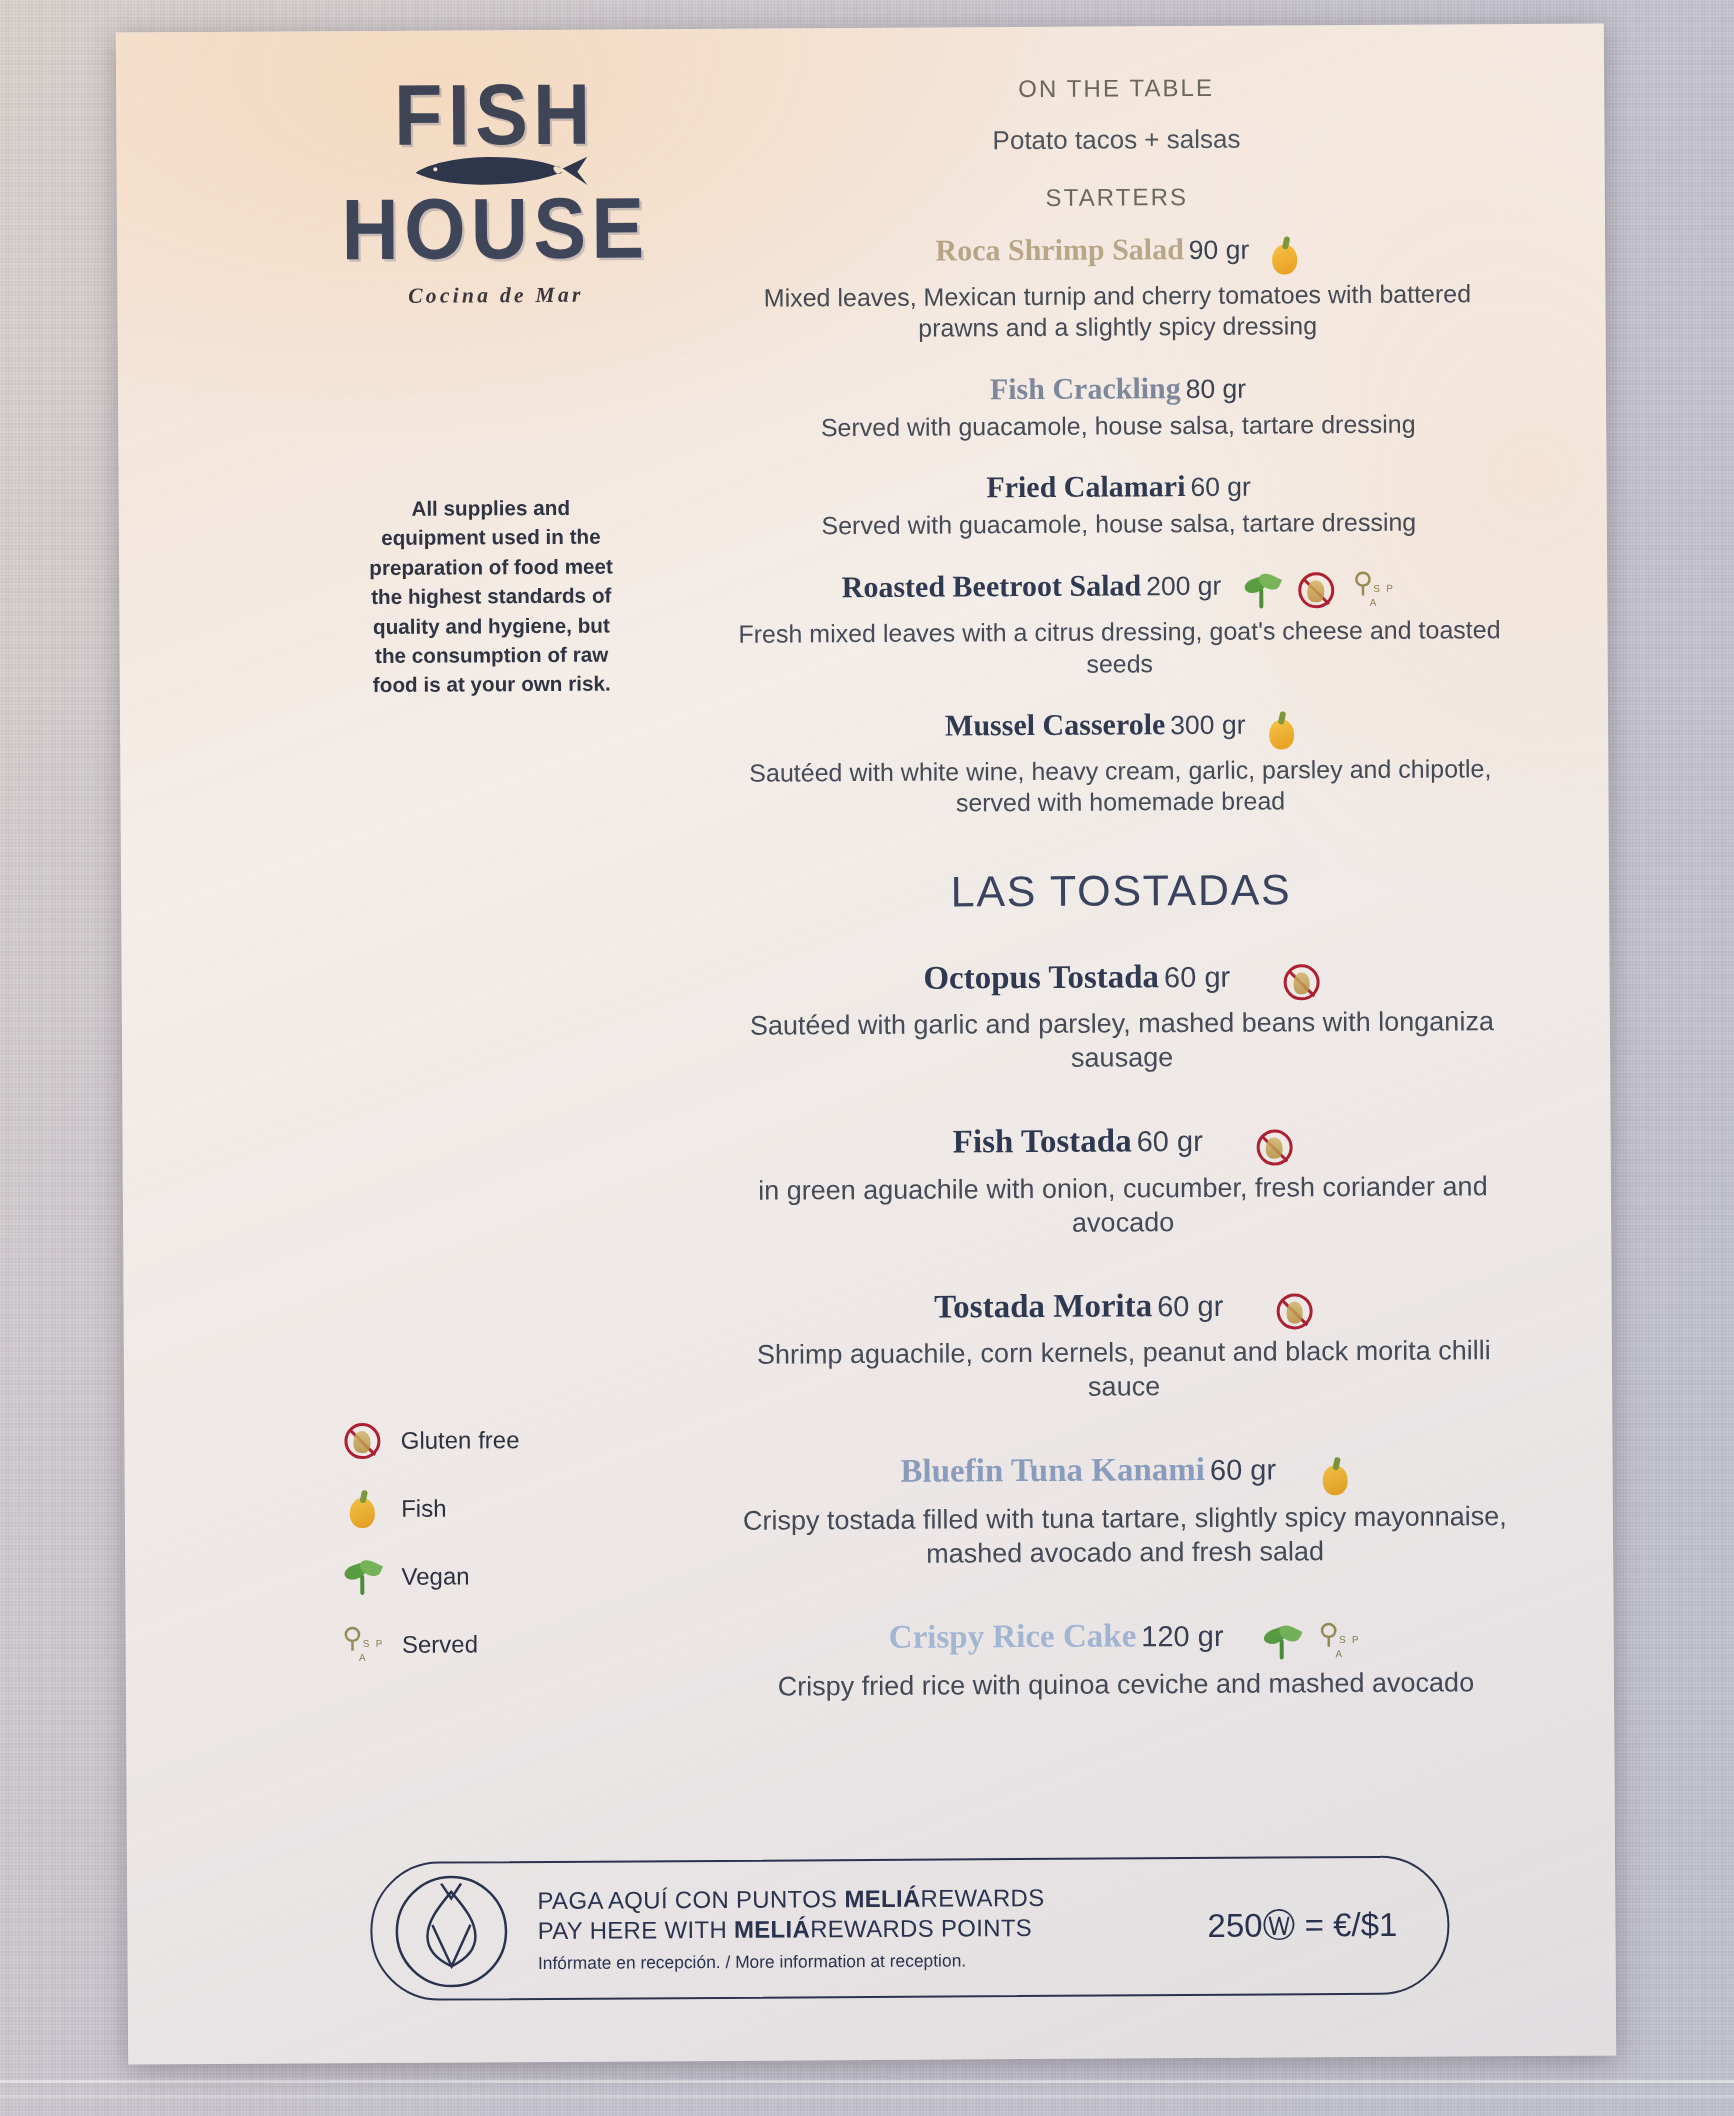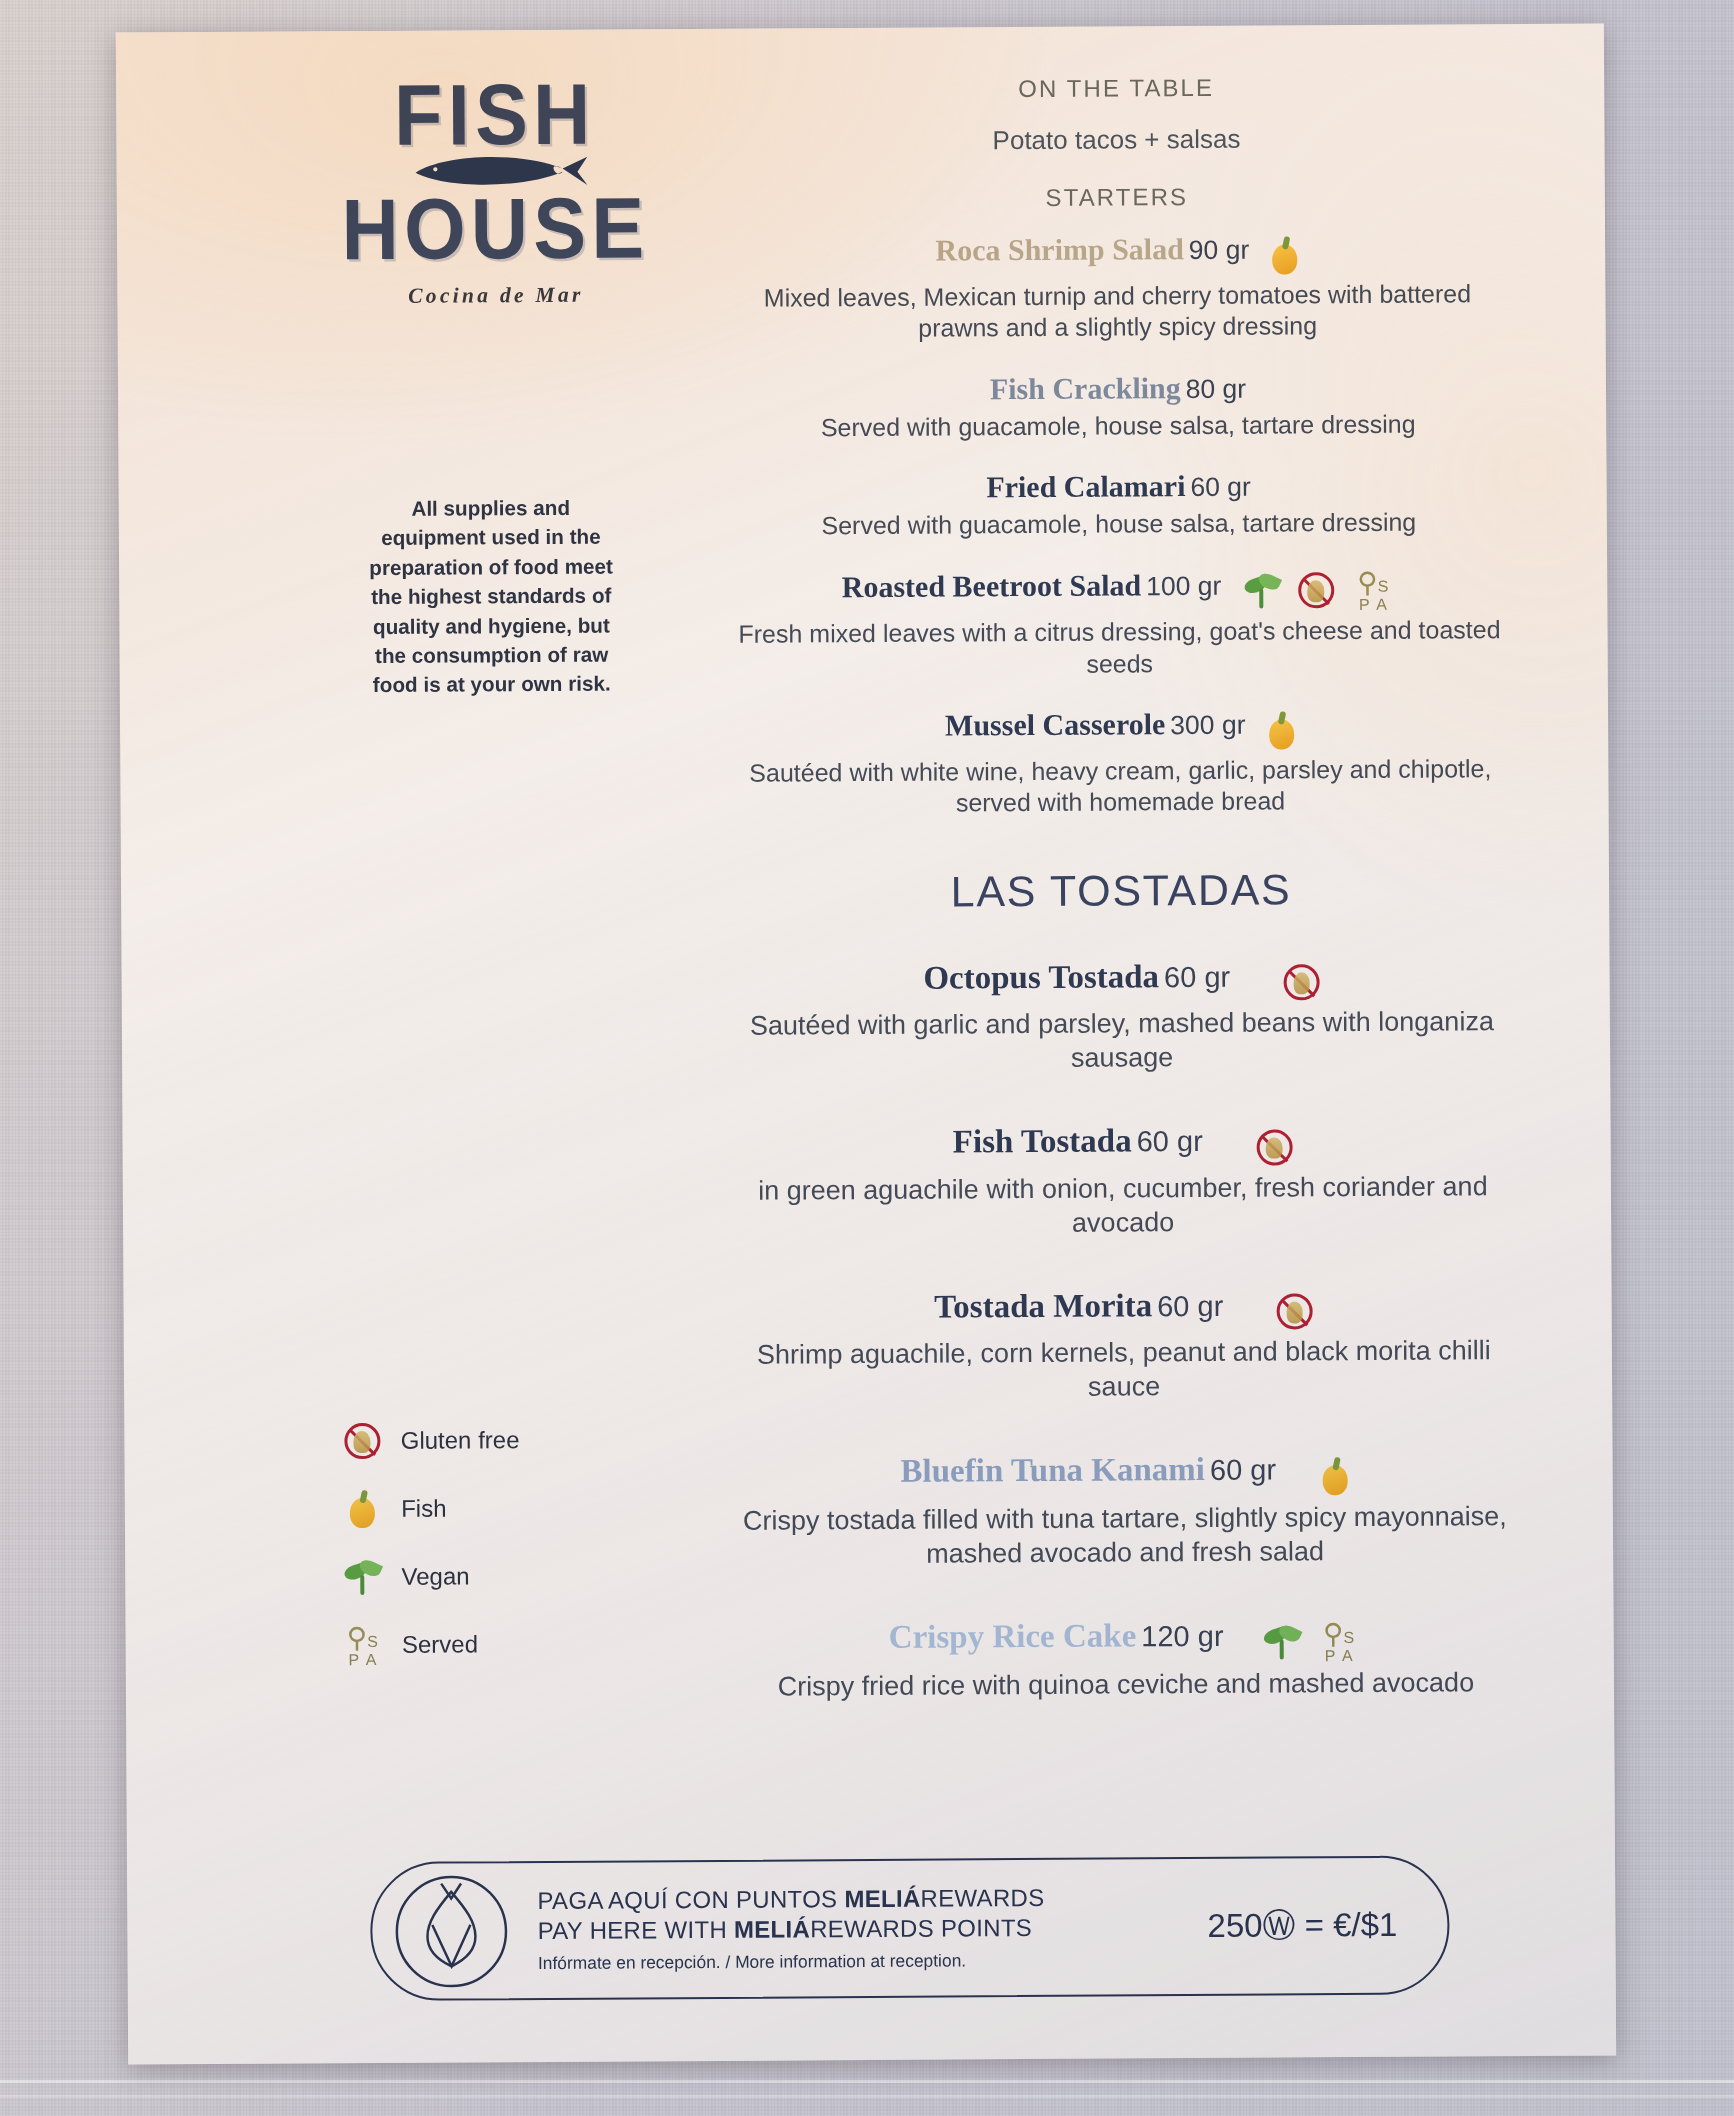--- a/index.html
+++ b/index.html
@@ -274,21 +274,21 @@
     font-size: 11.6px;
     text-align: center;
   }
   .ico-spa .glyph {
     font-size: 28px;
     line-height: 25px;
     color: #9a8f57;
     font-family: "DejaVu Sans", sans-serif;
   }
   .ico-spa .txt {
-    font-size: 16px;
+    font-size: 10px;
     letter-spacing: 1.7px;
     color: #8d8454;
   }
 
   
   .rewards {
     position: absolute;
     left: 243px;
     top: 1831px;
     width: 1079px;
@@ -400,21 +400,21 @@
         <span class="dish-title fade2">Fish Crackling</span><span class="dish-price">80 gr</span>
         <div class="dish-desc">Served with guacamole, house salsa, tartare dressing</div>
       </div>
 
       <div class="dish">
         <span class="dish-title">Fried Calamari</span><span class="dish-price">60 gr</span>
         <div class="dish-desc">Served with guacamole, house salsa, tartare dressing</div>
       </div>
 
       <div class="dish">
-        <span class="dish-title">Roasted Beetroot Salad</span><span class="dish-price">100 gr</span>
+        <span class="dish-title">Roasted Beetroot Salad</span><span class="dish-price">200 gr</span>
         <span class="dish-icons">
           <span class="ico ico-vegan"><span class="lf a"></span><span class="lf b"></span><span class="st"></span></span>
           <span class="ico ico-gf" style="margin-left:13.2px"></span>
           <span class="ico ico-spa" style="margin-left:13.2px"><span class="glyph">⚲</span><span class="txt">S P A</span></span>
         </span>
         <div class="dish-desc">Fresh mixed leaves with a citrus dressing, goat's cheese and toasted seeds</div>
       </div>
 
       <div class="dish">
         <span class="dish-title">Mussel Casserole</span><span class="dish-price">300 gr</span>

